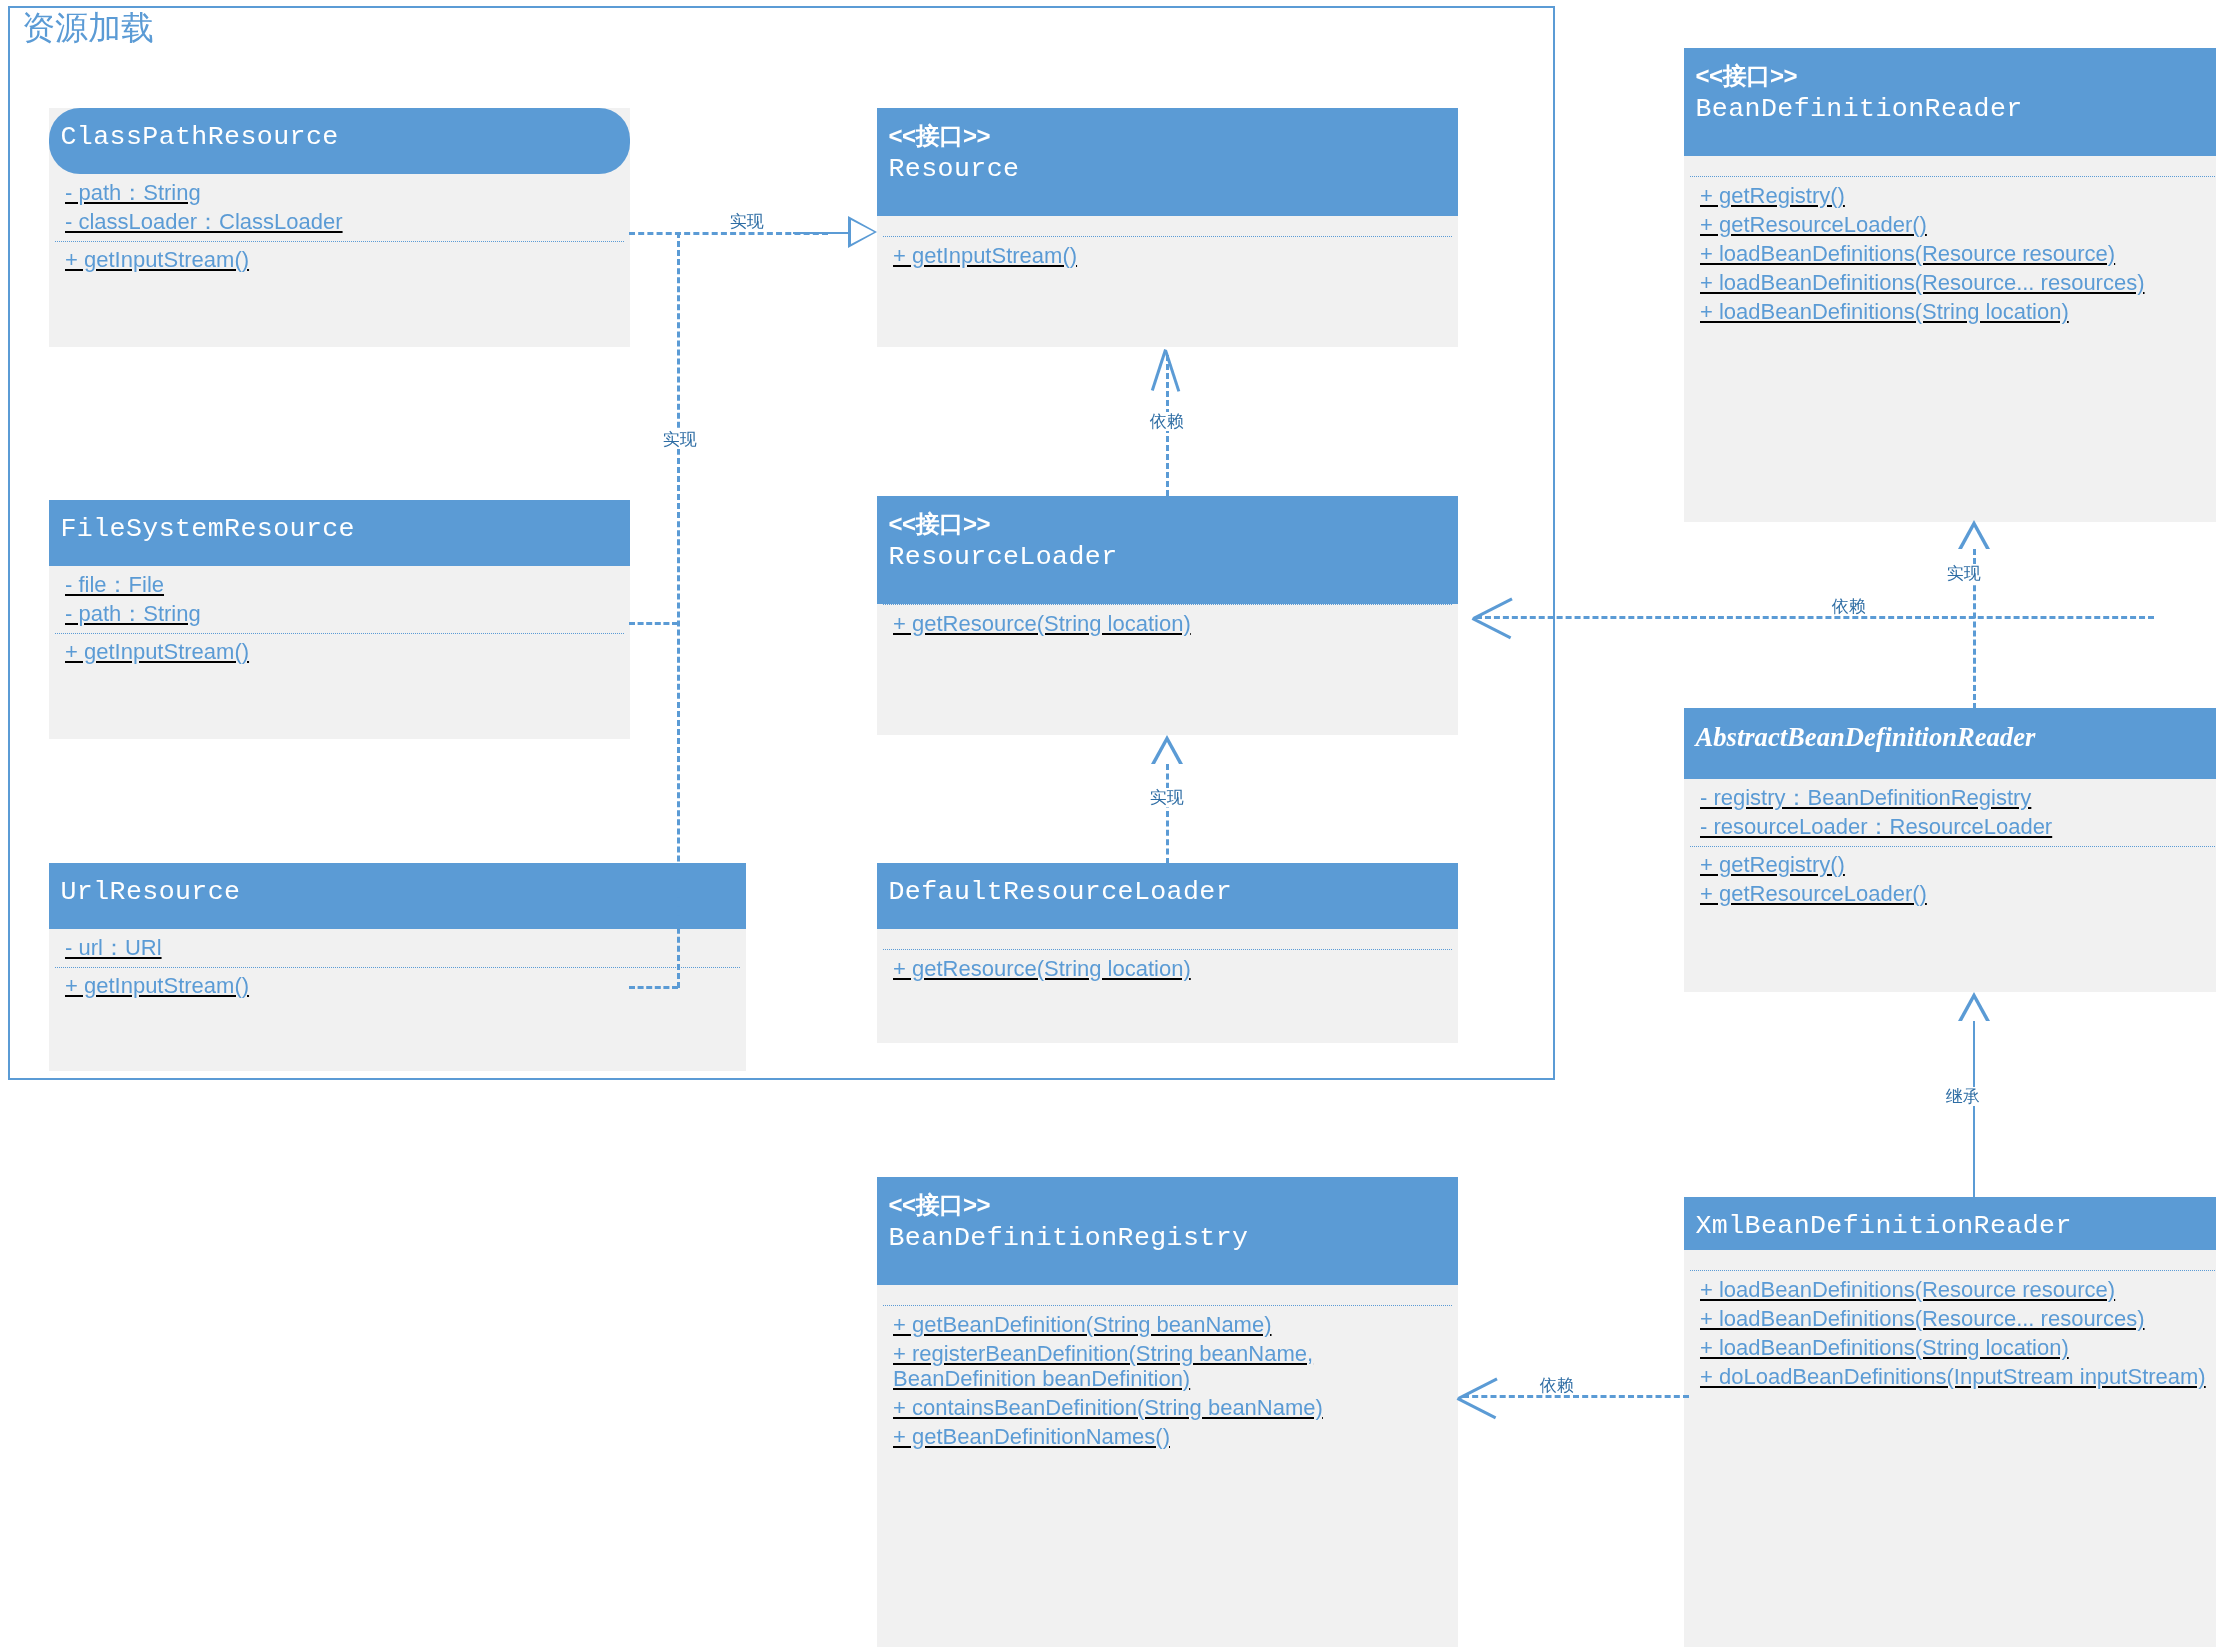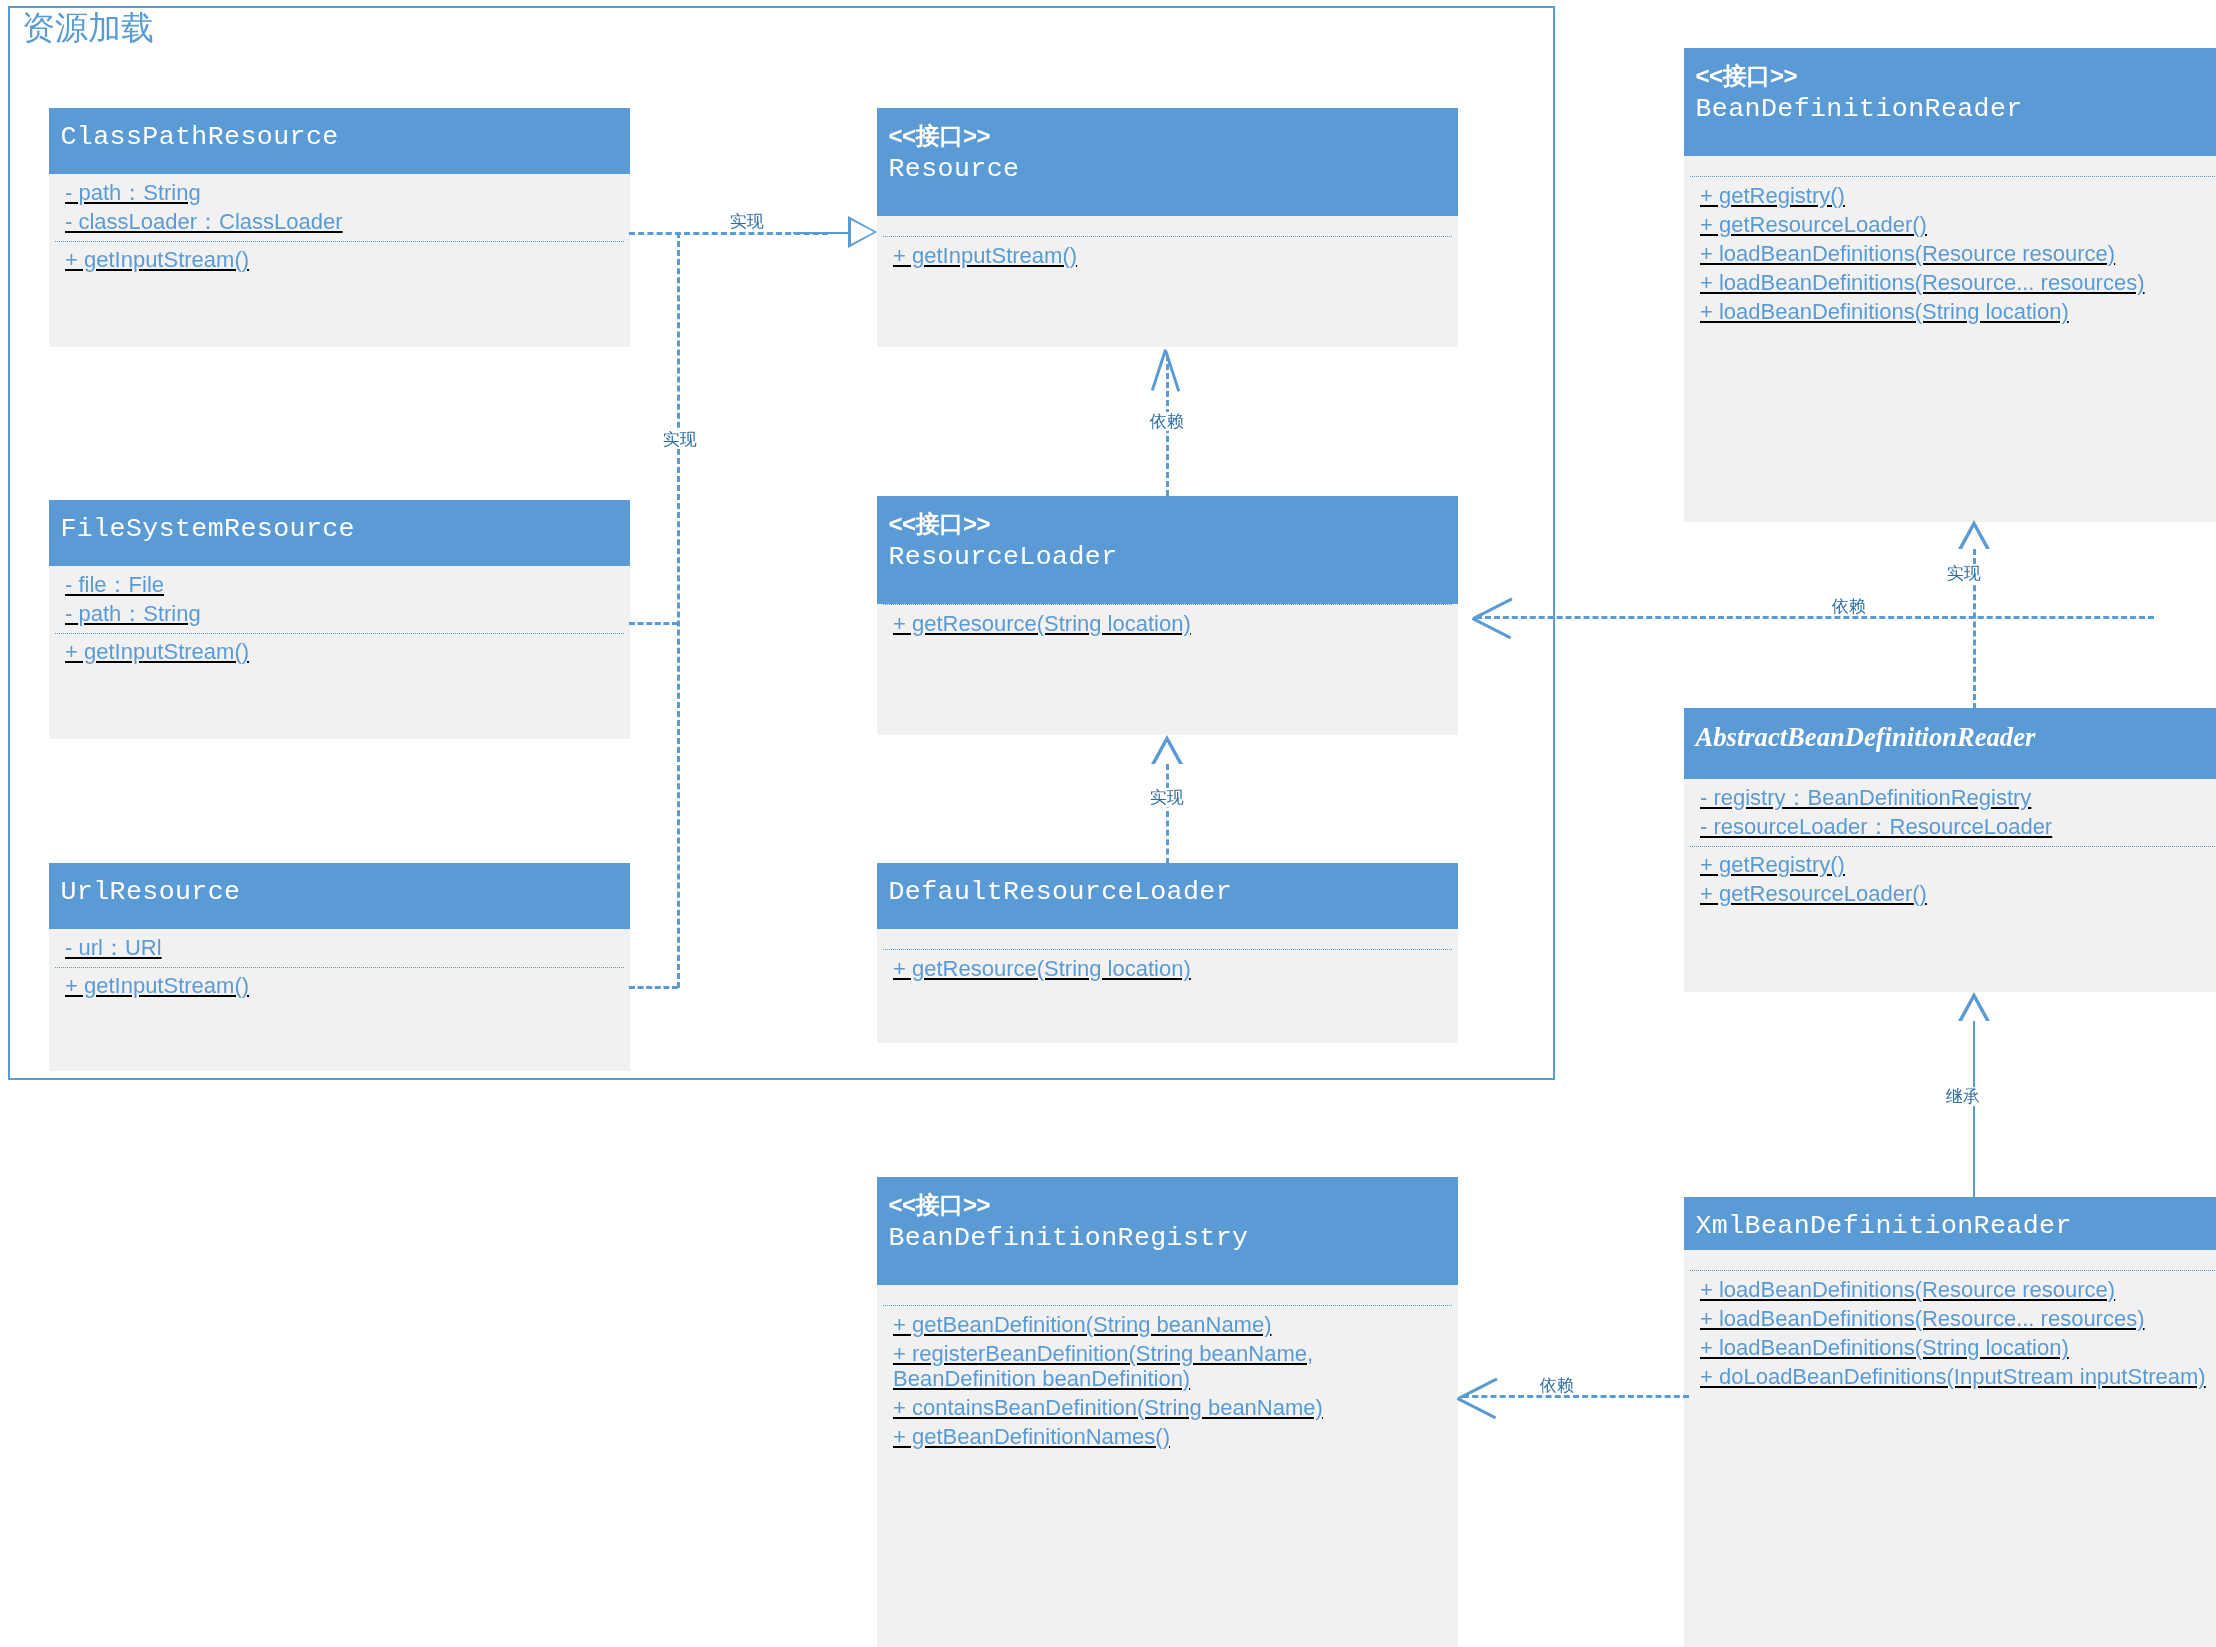--- a/index.html
+++ b/index.html
@@ -149,21 +149,21 @@
 </style>
 </head>
 <body>
 
 <div id="canvas">
 
   <div class="group-box" style="left:8px; top:6.2px; width:1547px; height:1074px;"></div>
   <div class="group-title" style="left:22px; top:12.4px;text-align:right;">资源加载</div>
 
   <div class="uml" style="left:49px; top:108px; width:581px; height:239px;">
-    <div class="uml-head" style="height:66px;">
+    <div class="uml-head" style="height:66px;border-radius:31px;">
       <div class="uml-name">ClassPathResource</div>
     </div>
     <div class="uml-body">
       <div class="uml-section">
         <div class="uml-item">- path：String</div>
         <div class="uml-item">- classLoader：ClassLoader</div>
       </div>
       <div class="uml-divider"></div>
       <div class="uml-section">
         <div class="uml-item">+ getInputStream()</div>
@@ -180,21 +180,21 @@
         <div class="uml-item">- file：File</div>
         <div class="uml-item">- path：String</div>
       </div>
       <div class="uml-divider"></div>
       <div class="uml-section">
         <div class="uml-item">+ getInputStream()</div>
       </div>
     </div>
   </div>
 
-  <div class="uml" style="left:49px; top:863px; width:581px; height:208px;">
+  <div class="uml" style="left:49px; top:863px; width:697px; height:208px;">
     <div class="uml-head" style="height:66px;">
       <div class="uml-name">UrlResource</div>
     </div>
     <div class="uml-body">
       <div class="uml-section">
         <div class="uml-item">- url：URl</div>
       </div>
       <div class="uml-divider"></div>
       <div class="uml-section">
         <div class="uml-item">+ getInputStream()</div>

